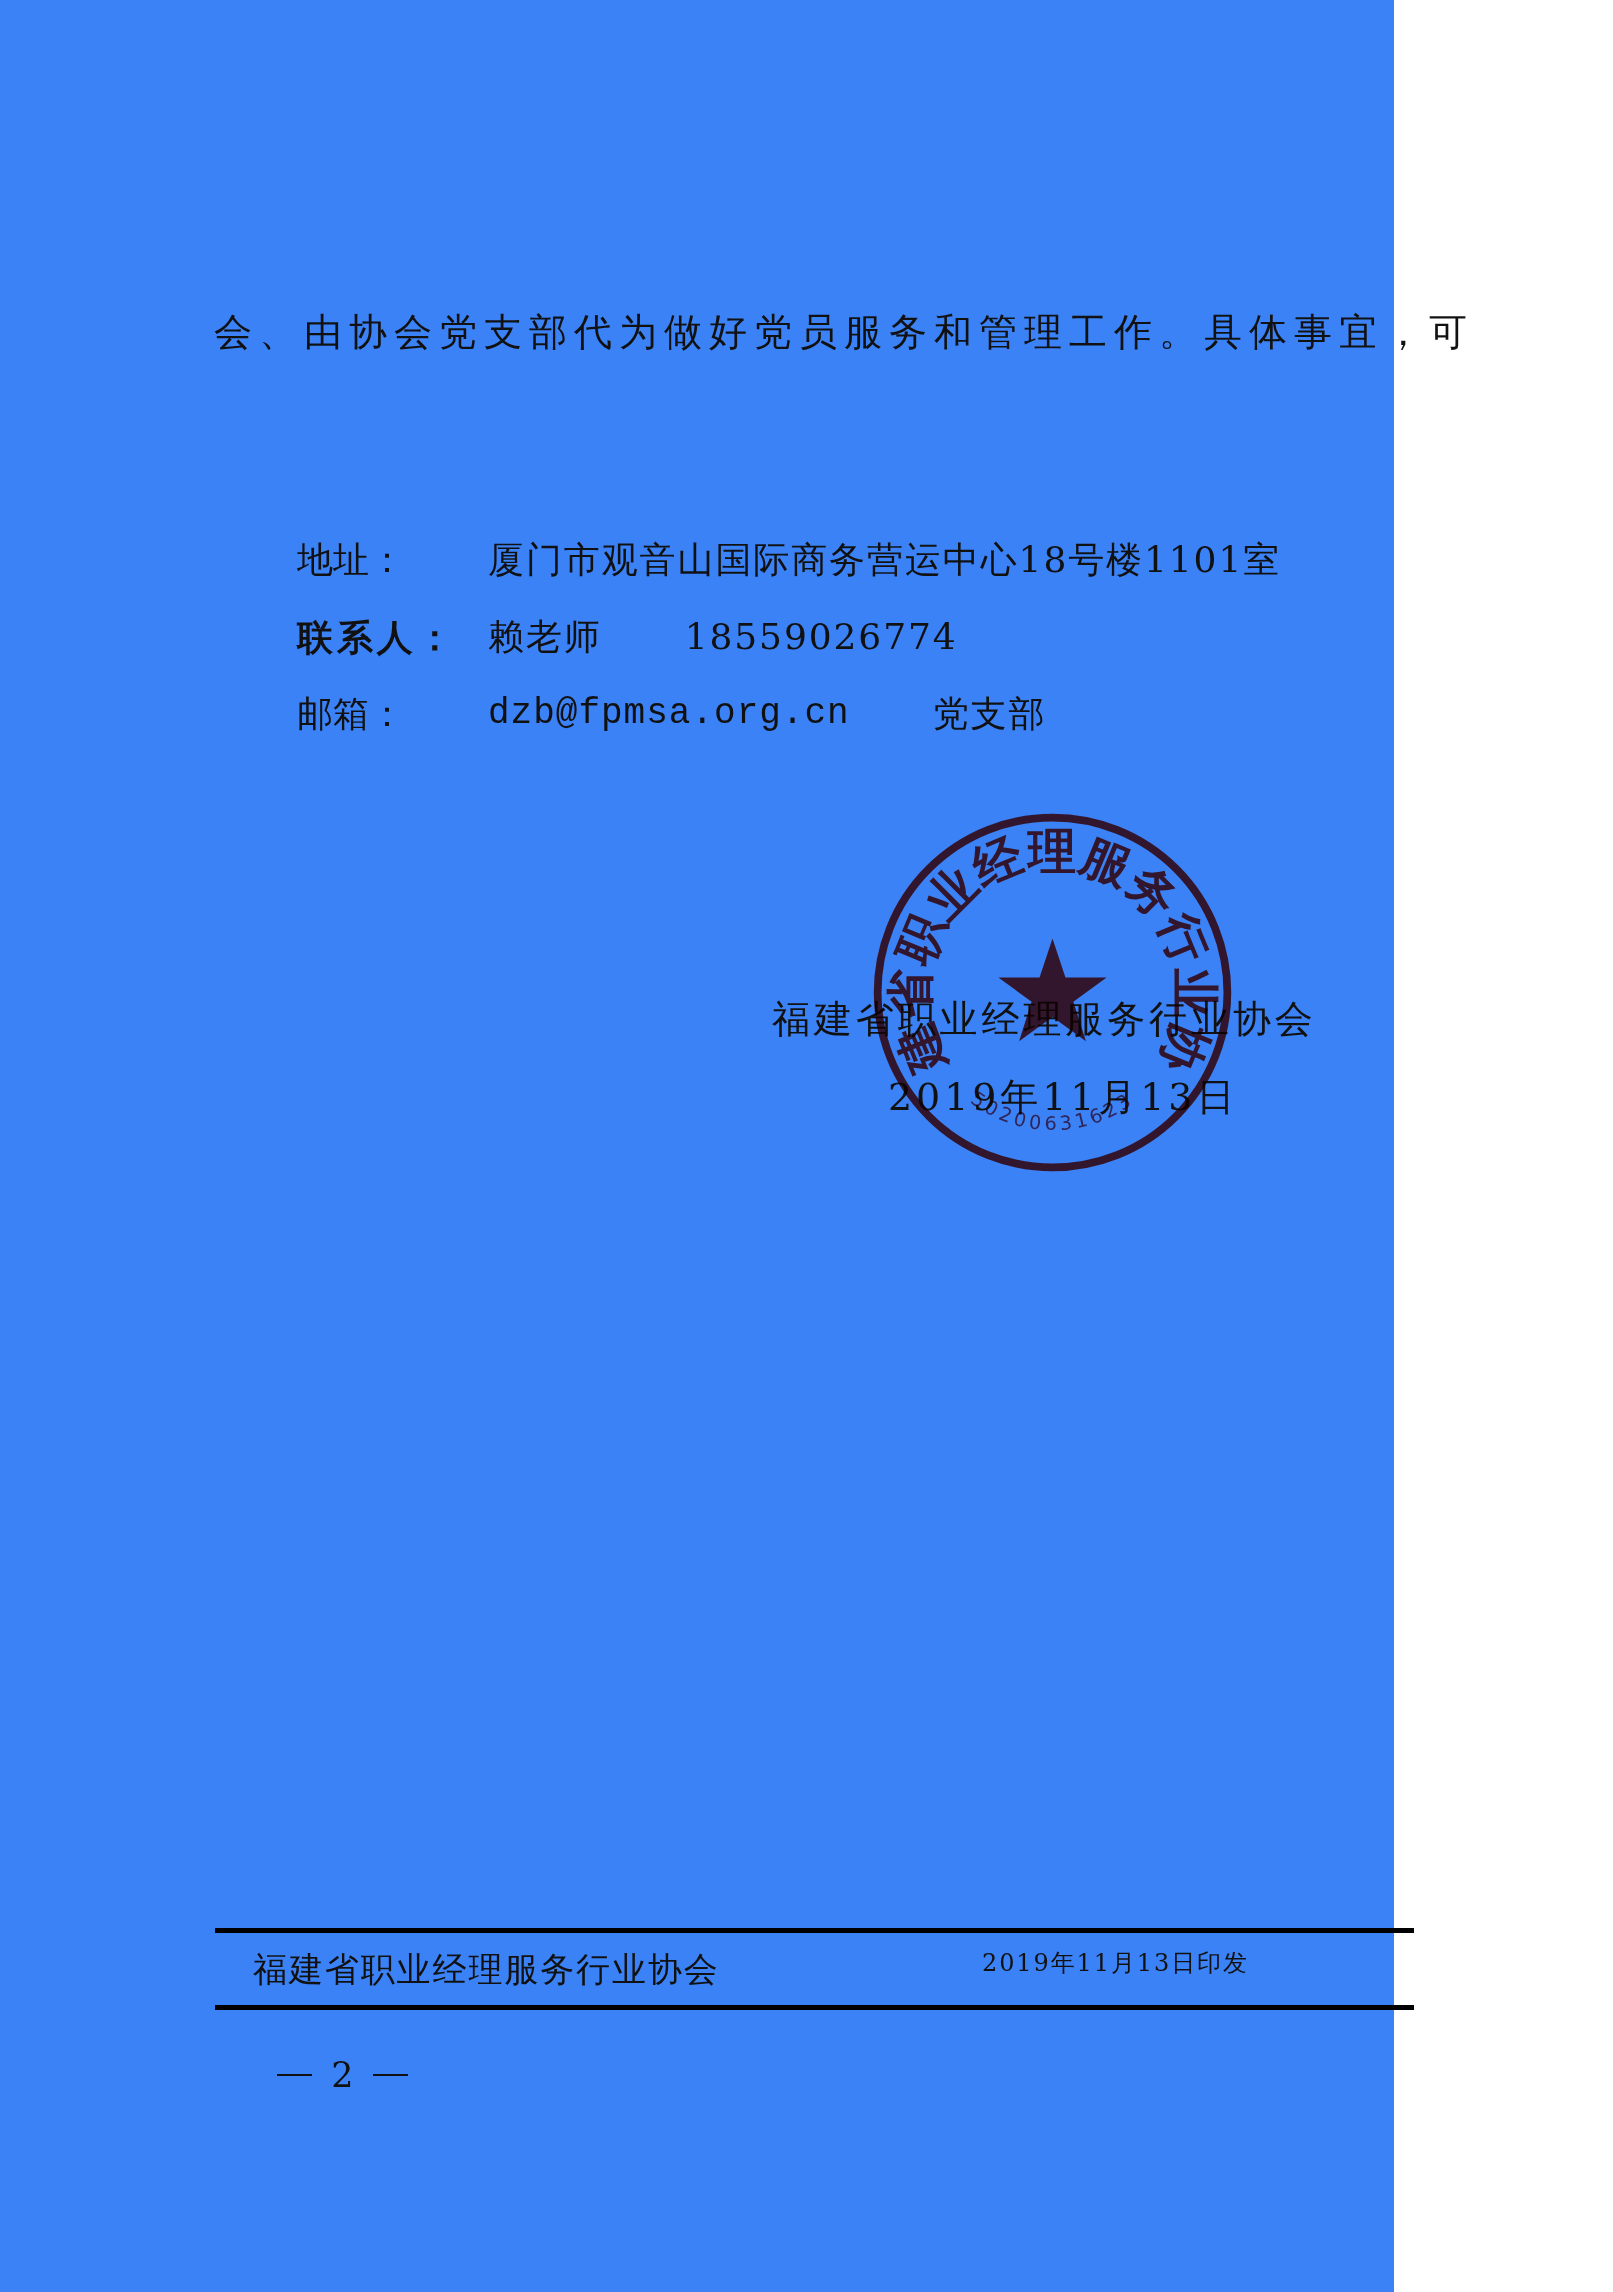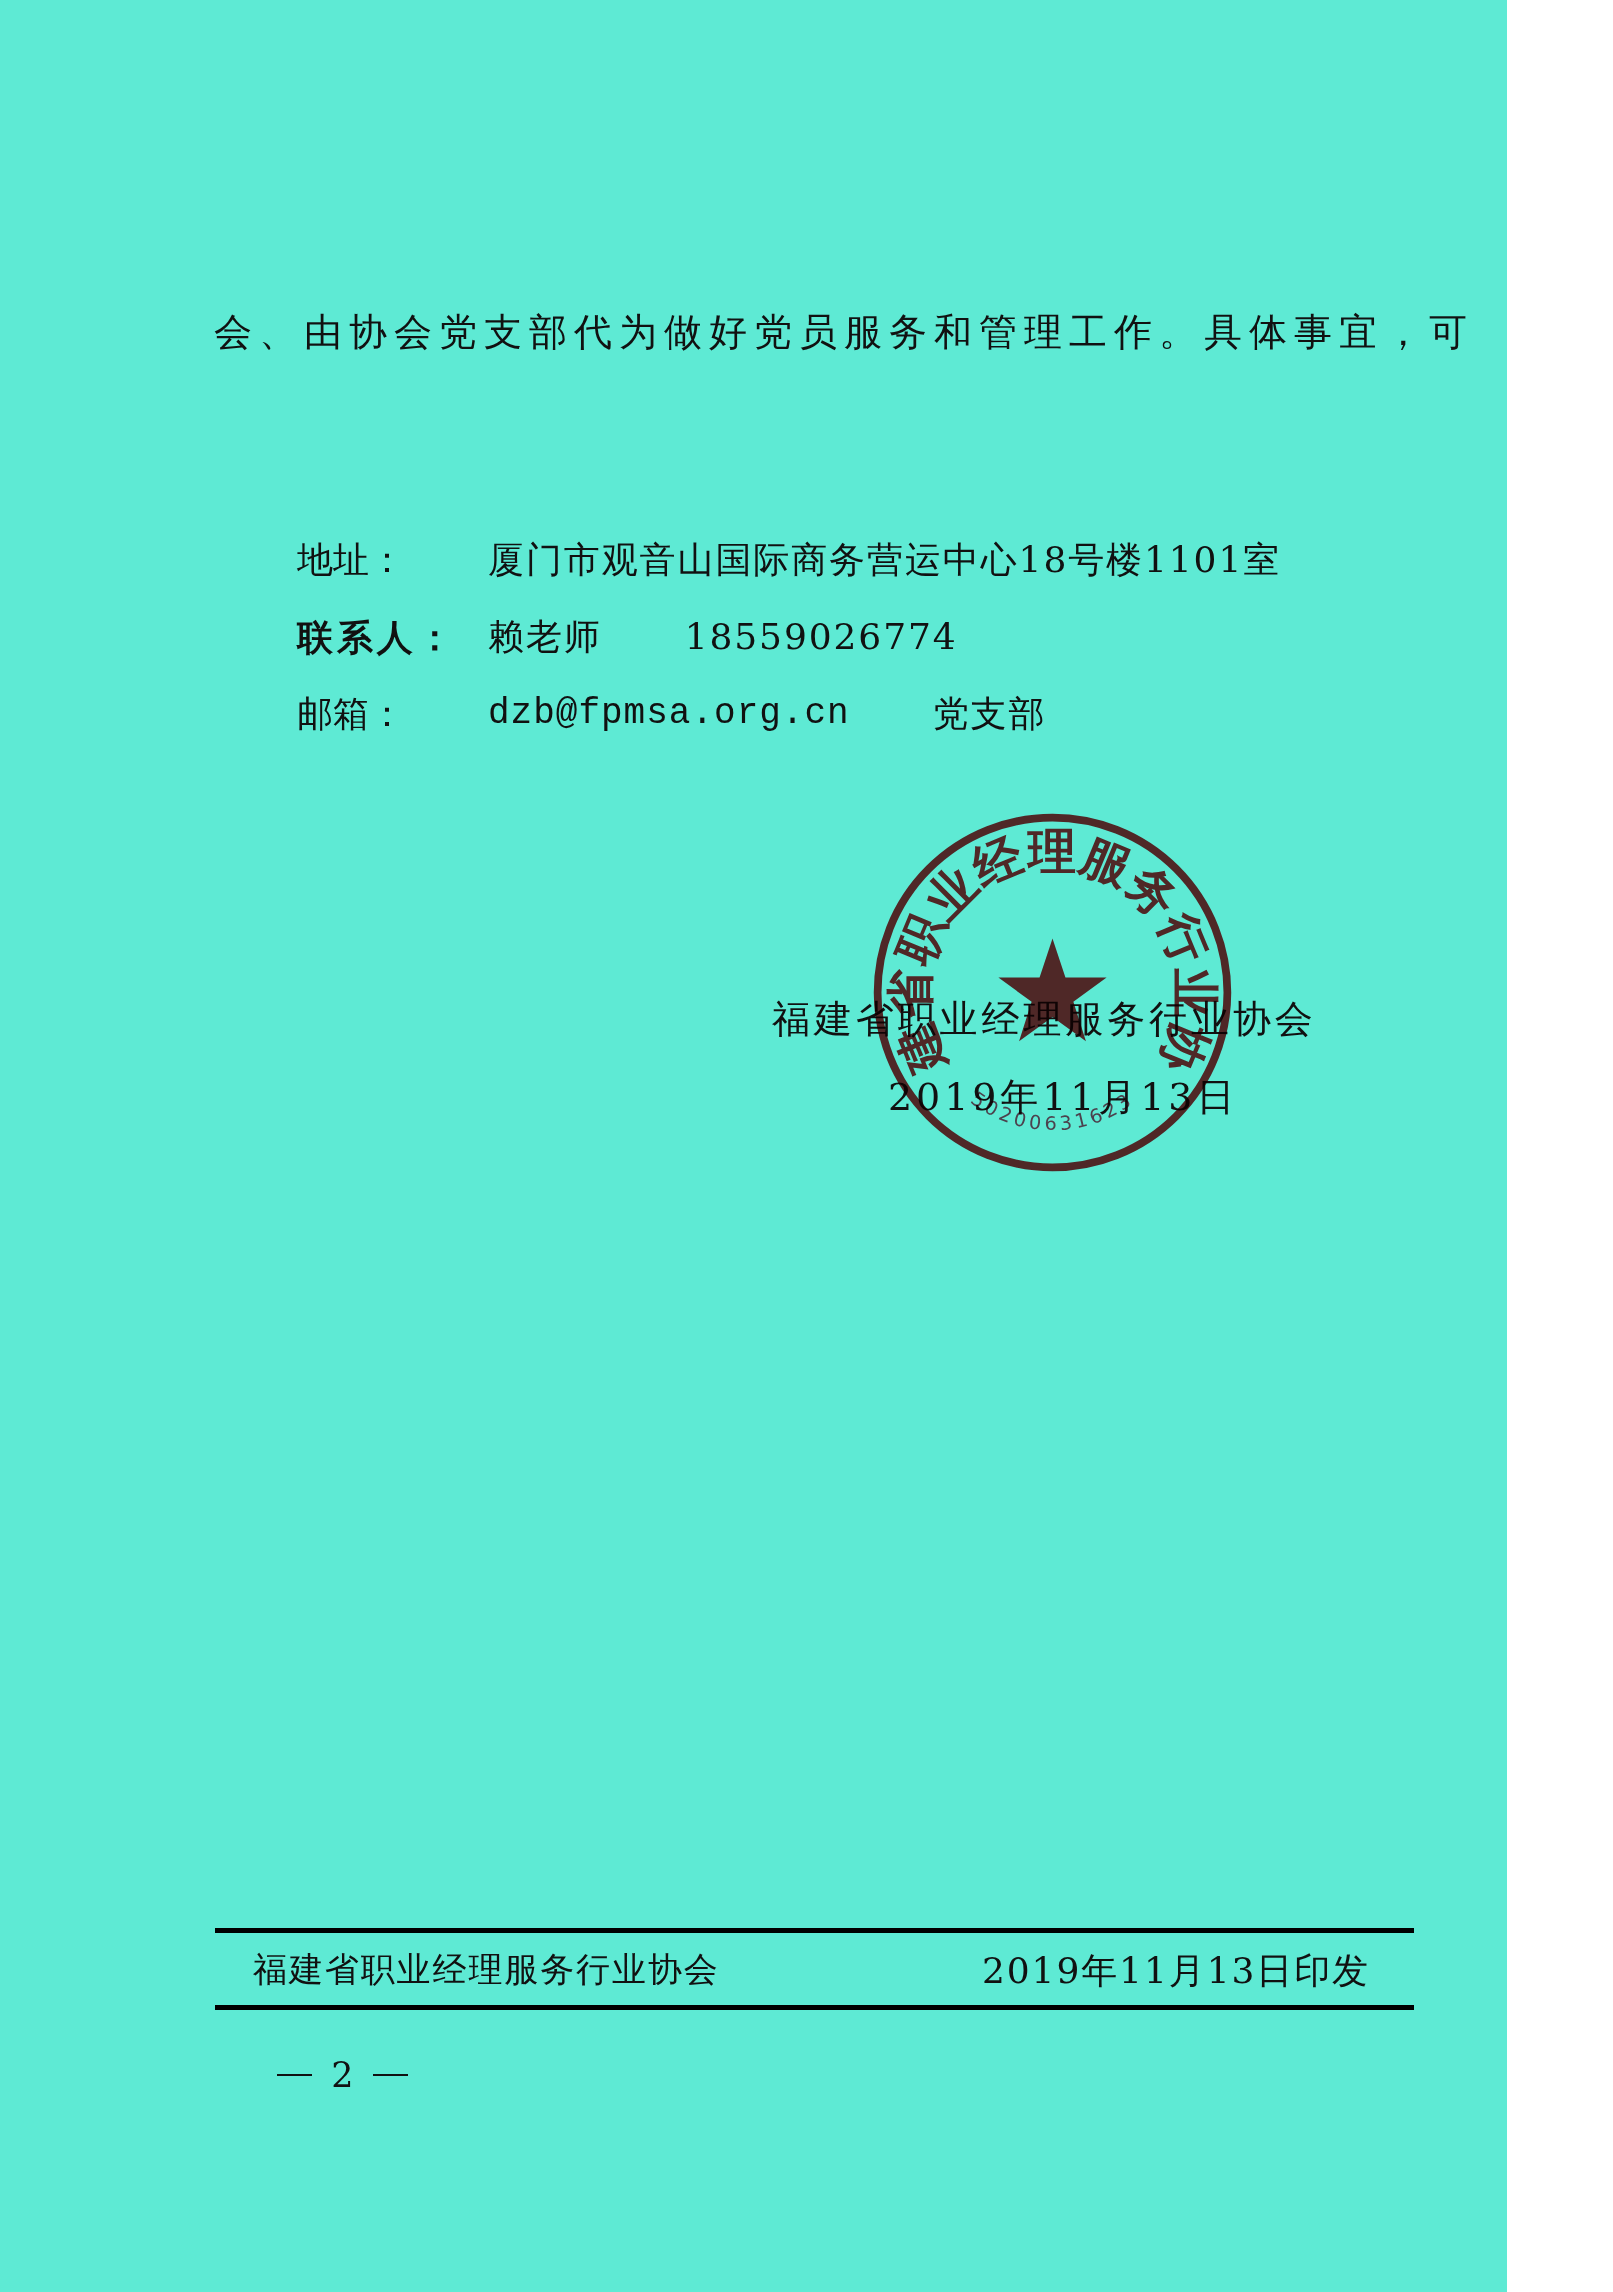--- a/index.html
+++ b/index.html
@@ -1,37 +1,37 @@
 <!DOCTYPE html>
 <html><head>
   <meta charset="utf-8">
   <style>
     html, body { margin: 0; padding: 0; background: #ffffff; }
     body { width: 1613px; height: 2292px; position: relative; overflow: hidden;
            font-family: "DejaVu Serif", "Liberation Serif", serif; color: #111; }
-    .page { position: absolute; left: 0; top: 0; width: 1507px; height: 2292px; background: #5eead4; }
+    .page { position: absolute; left: 0; top: 0; width: 1394px; height: 2292px; background: #3b82f6; }
     .line { position: absolute; white-space: nowrap; font-size: 38px; letter-spacing: 5.8px; line-height: 46px; }
     .body-line-1 { left: 214px; top: 309px; letter-spacing: 7px; }
     .body-line-2 { left: 214px; top: 386px; }
     .contact { position: absolute; left: 297px; top: 537px; font-size: 36px; line-height: 46px; }
     .contact .row { height: 77px; white-space: nowrap; display: flex; }
     .contact .lbl-spread { display: inline-flex; justify-content: space-between; width: 106px; margin-right: 41px; }
     .contact .lbl-full { width: 147px; letter-spacing: 3.9px; font-weight: bold; }
     .contact .val { letter-spacing: 1.9px; margin-left: 44px; }
     .contact .mono { font-family: "Liberation Mono", "DejaVu Sans Mono", monospace; letter-spacing: 1px; }
     .contact .gap { display: inline-block; width: 39px; }
     .sig { position: absolute; white-space: nowrap; font-size: 38px; letter-spacing: 3.9px; z-index: 1; }
     .sig-org { left: 772px; top: 994px; }
     .sig-date { left: 888px; top: 1072px; }
     .seal { position: absolute; left: 867px; top: 807px; width: 371px; height: 371px; z-index: 2; opacity: 0.93; mix-blend-mode: multiply; }
     .rule { position: absolute; left: 215px; width: 1199px; height: 4.8px; background: #000; }
     .rule-top { top: 1928px; }
     .rule-bottom { top: 2005px; }
     .footer-org { position: absolute; left: 253px; top: 1947px; font-size: 34px; letter-spacing: 1.9px; white-space: nowrap; }
-    .footer-date { position: absolute; left: 982px; top: 1947px; font-size: 36px; letter-spacing: 1.9px; white-space: nowrap; }
+    .footer-date { position: absolute; left: 982px; top: 1947px; font-size: 24px; letter-spacing: 1.9px; white-space: nowrap; }
     .page-num { position: absolute; left: 277px; top: 2055px; font-size: 35px; white-space: nowrap; display: flex; align-items: center; gap: 19.3px; }
     .page-num .dash { display: inline-block; width: 35px; height: 1.9px; background: #111; }
   </style>
 </head>
 <body>
 
 <div class="page">
 
   <div class="line body-line-1">会、由协会党支部代为做好党员服务和管理工作。具体事宜，可</div>
 

